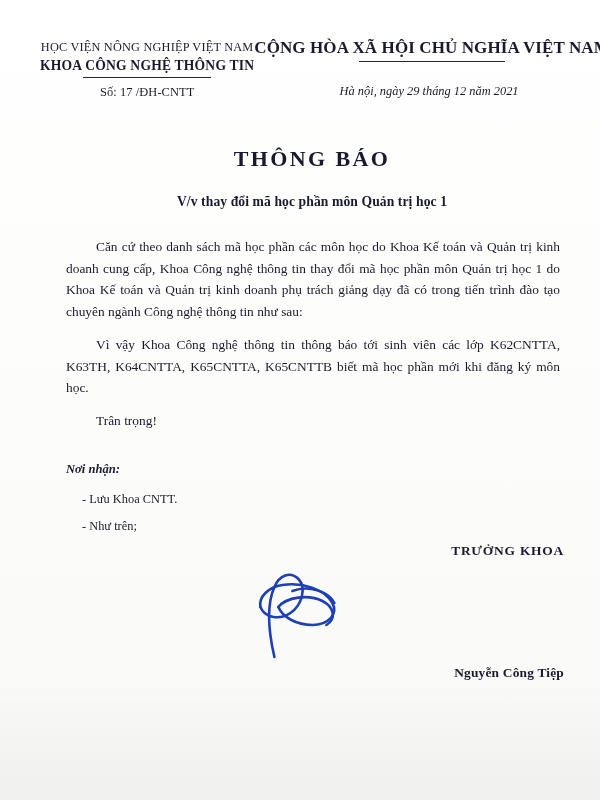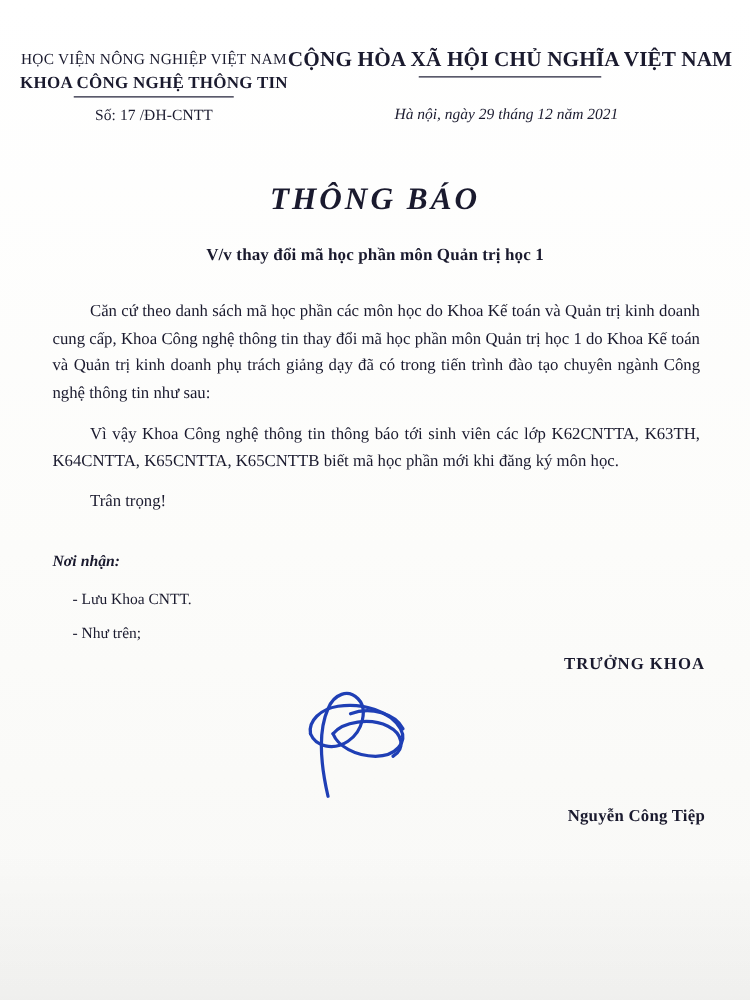--- a/index.html
+++ b/index.html
@@ -13,20 +13,21 @@
     font-family: "Liberation Serif", serif;
     color: #1a1a2e;
     overflow: hidden;
   }
   .page {
     position: relative;
     width: 600px;
     height: 800px;
     background: #4d7c0f;
     box-sizing: border-box;
+    padding-left: 24px;
   }
   
   .page::before {
     content: "";
     position: absolute;
     inset: 0;
     background: linear-gradient(180deg, #ffffff 0%, #fcfcfa 55%, #f8f8f6 100%);
     pointer-events: none;
   }
   .content {
@@ -98,24 +99,23 @@
     text-align: center;
     padding-right: 6px;
   }
 
   
   .title-block {
     text-align: center;
     margin-top: 46px;
   }
   .doc-title {
-    font-size: 25px;
+    font-size: 22px;
     font-weight: bold;
     letter-spacing: 2.4px;
-    font-style: italic;
   }
   .doc-subject {
     font-size: 13.6px;
     font-weight: bold;
     margin-top: 22px;
     letter-spacing: 0.1px;
   }
 
   
   .body {

